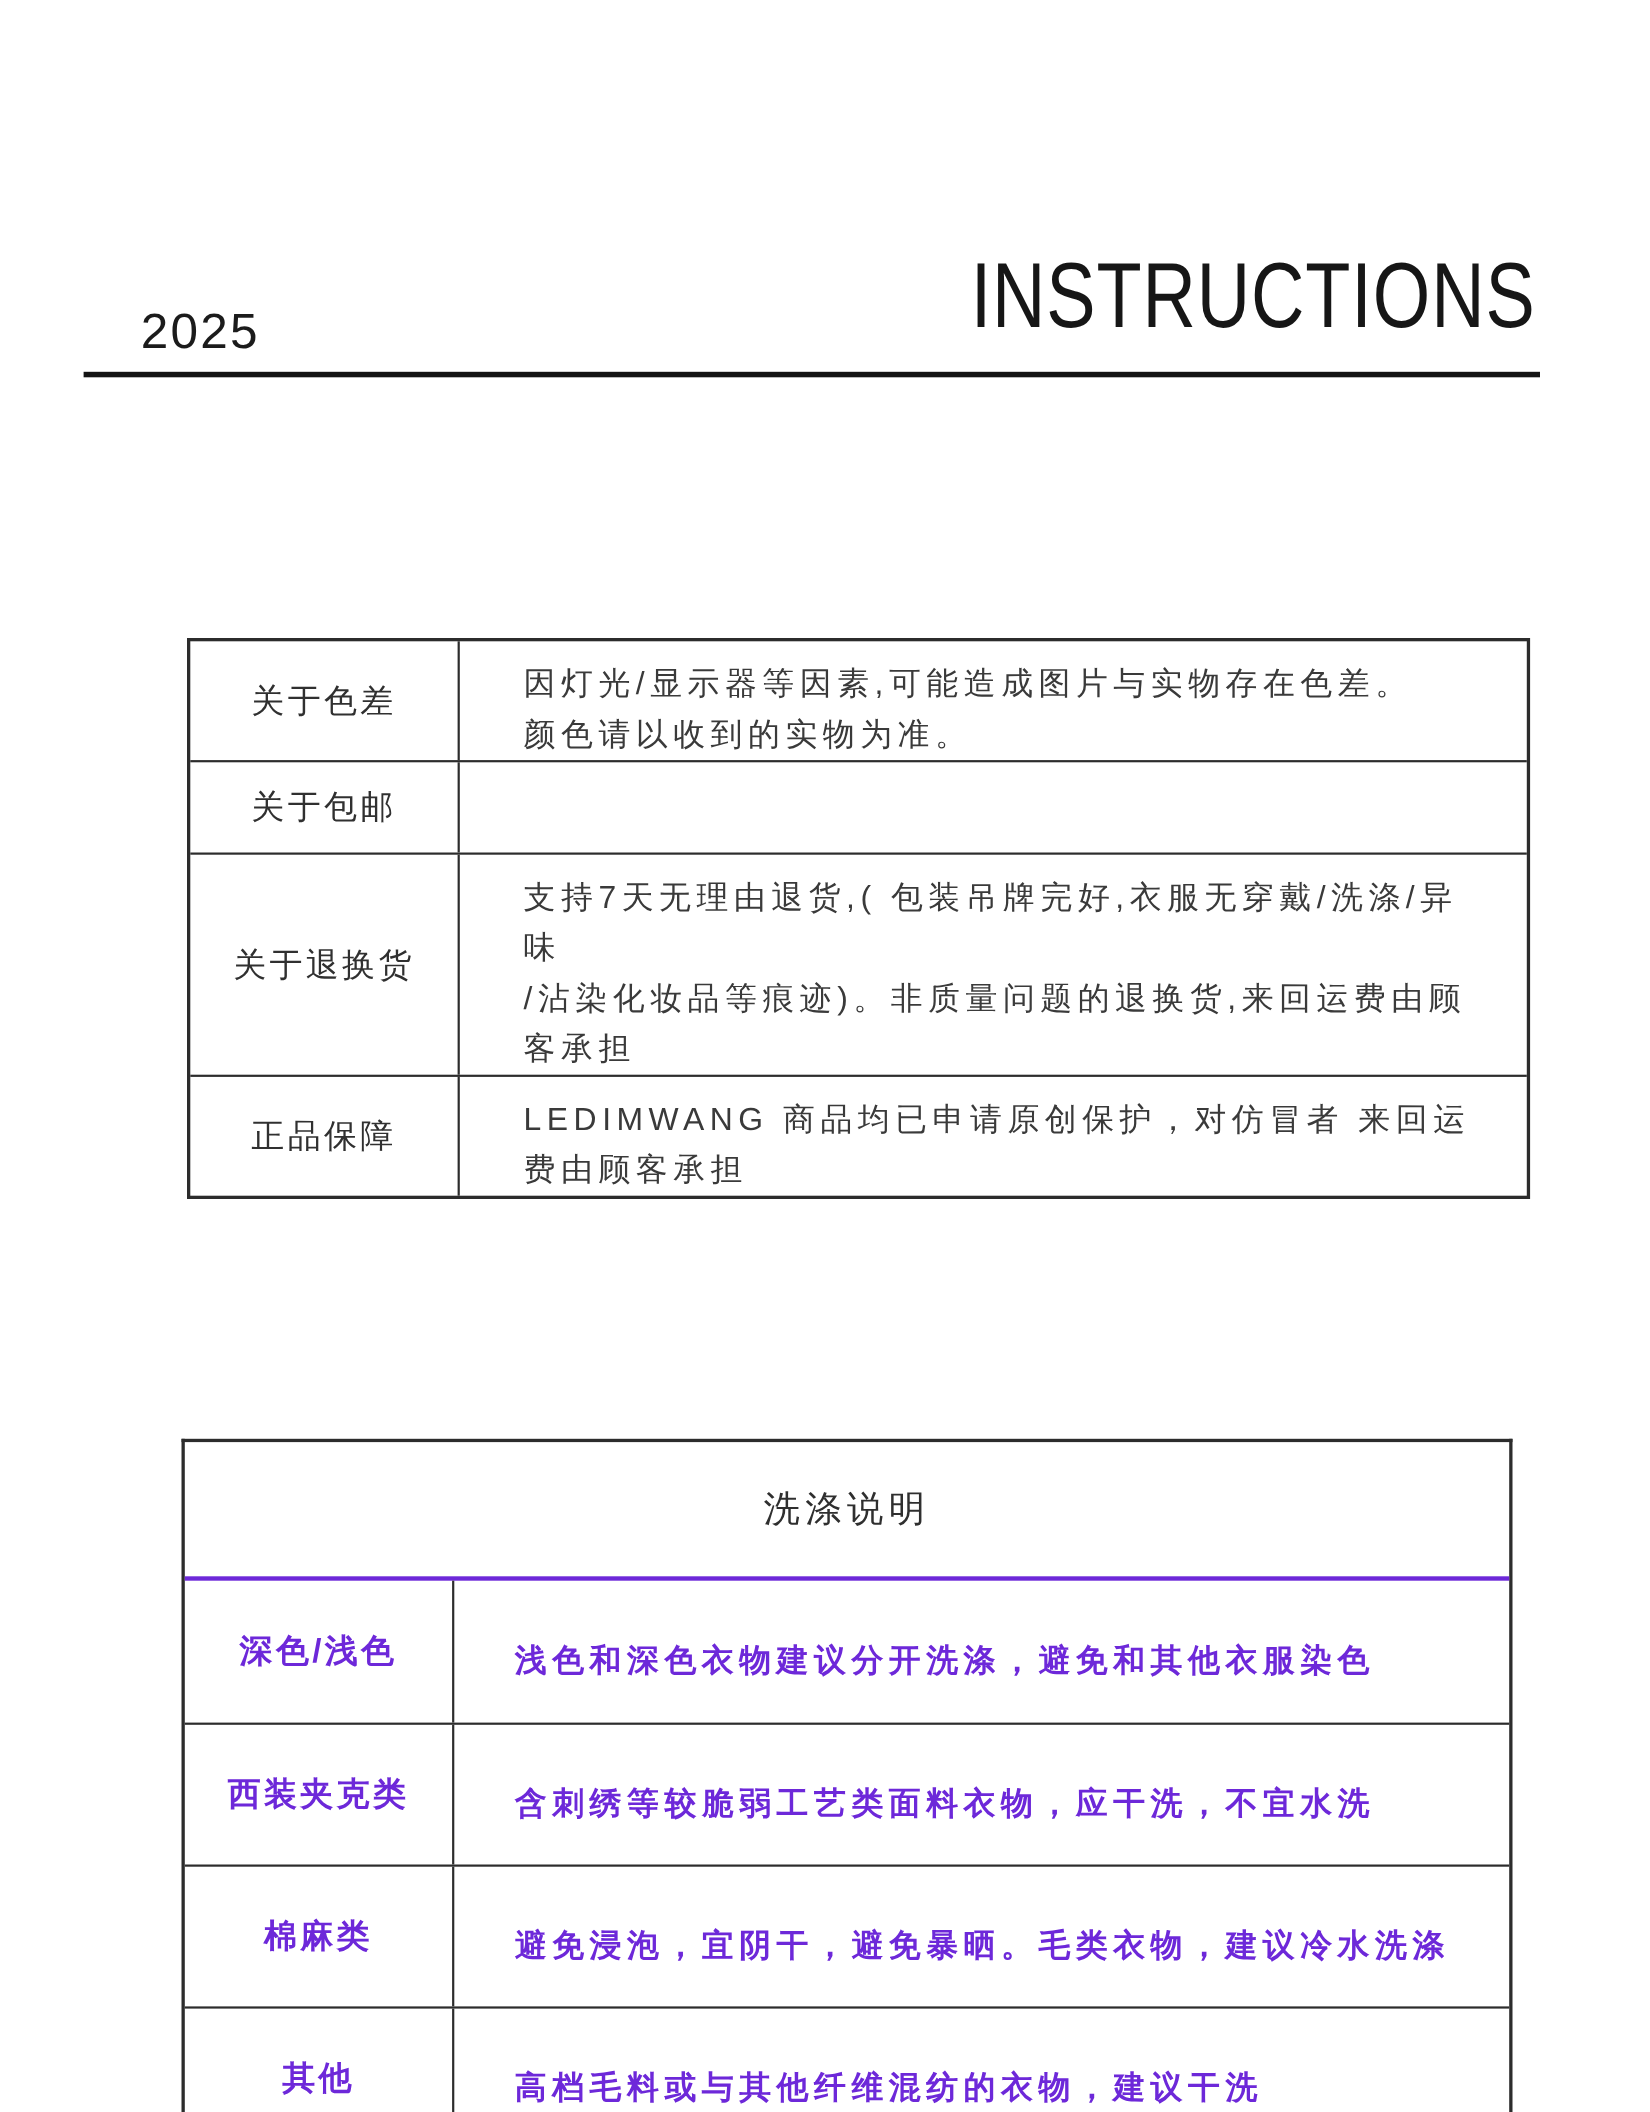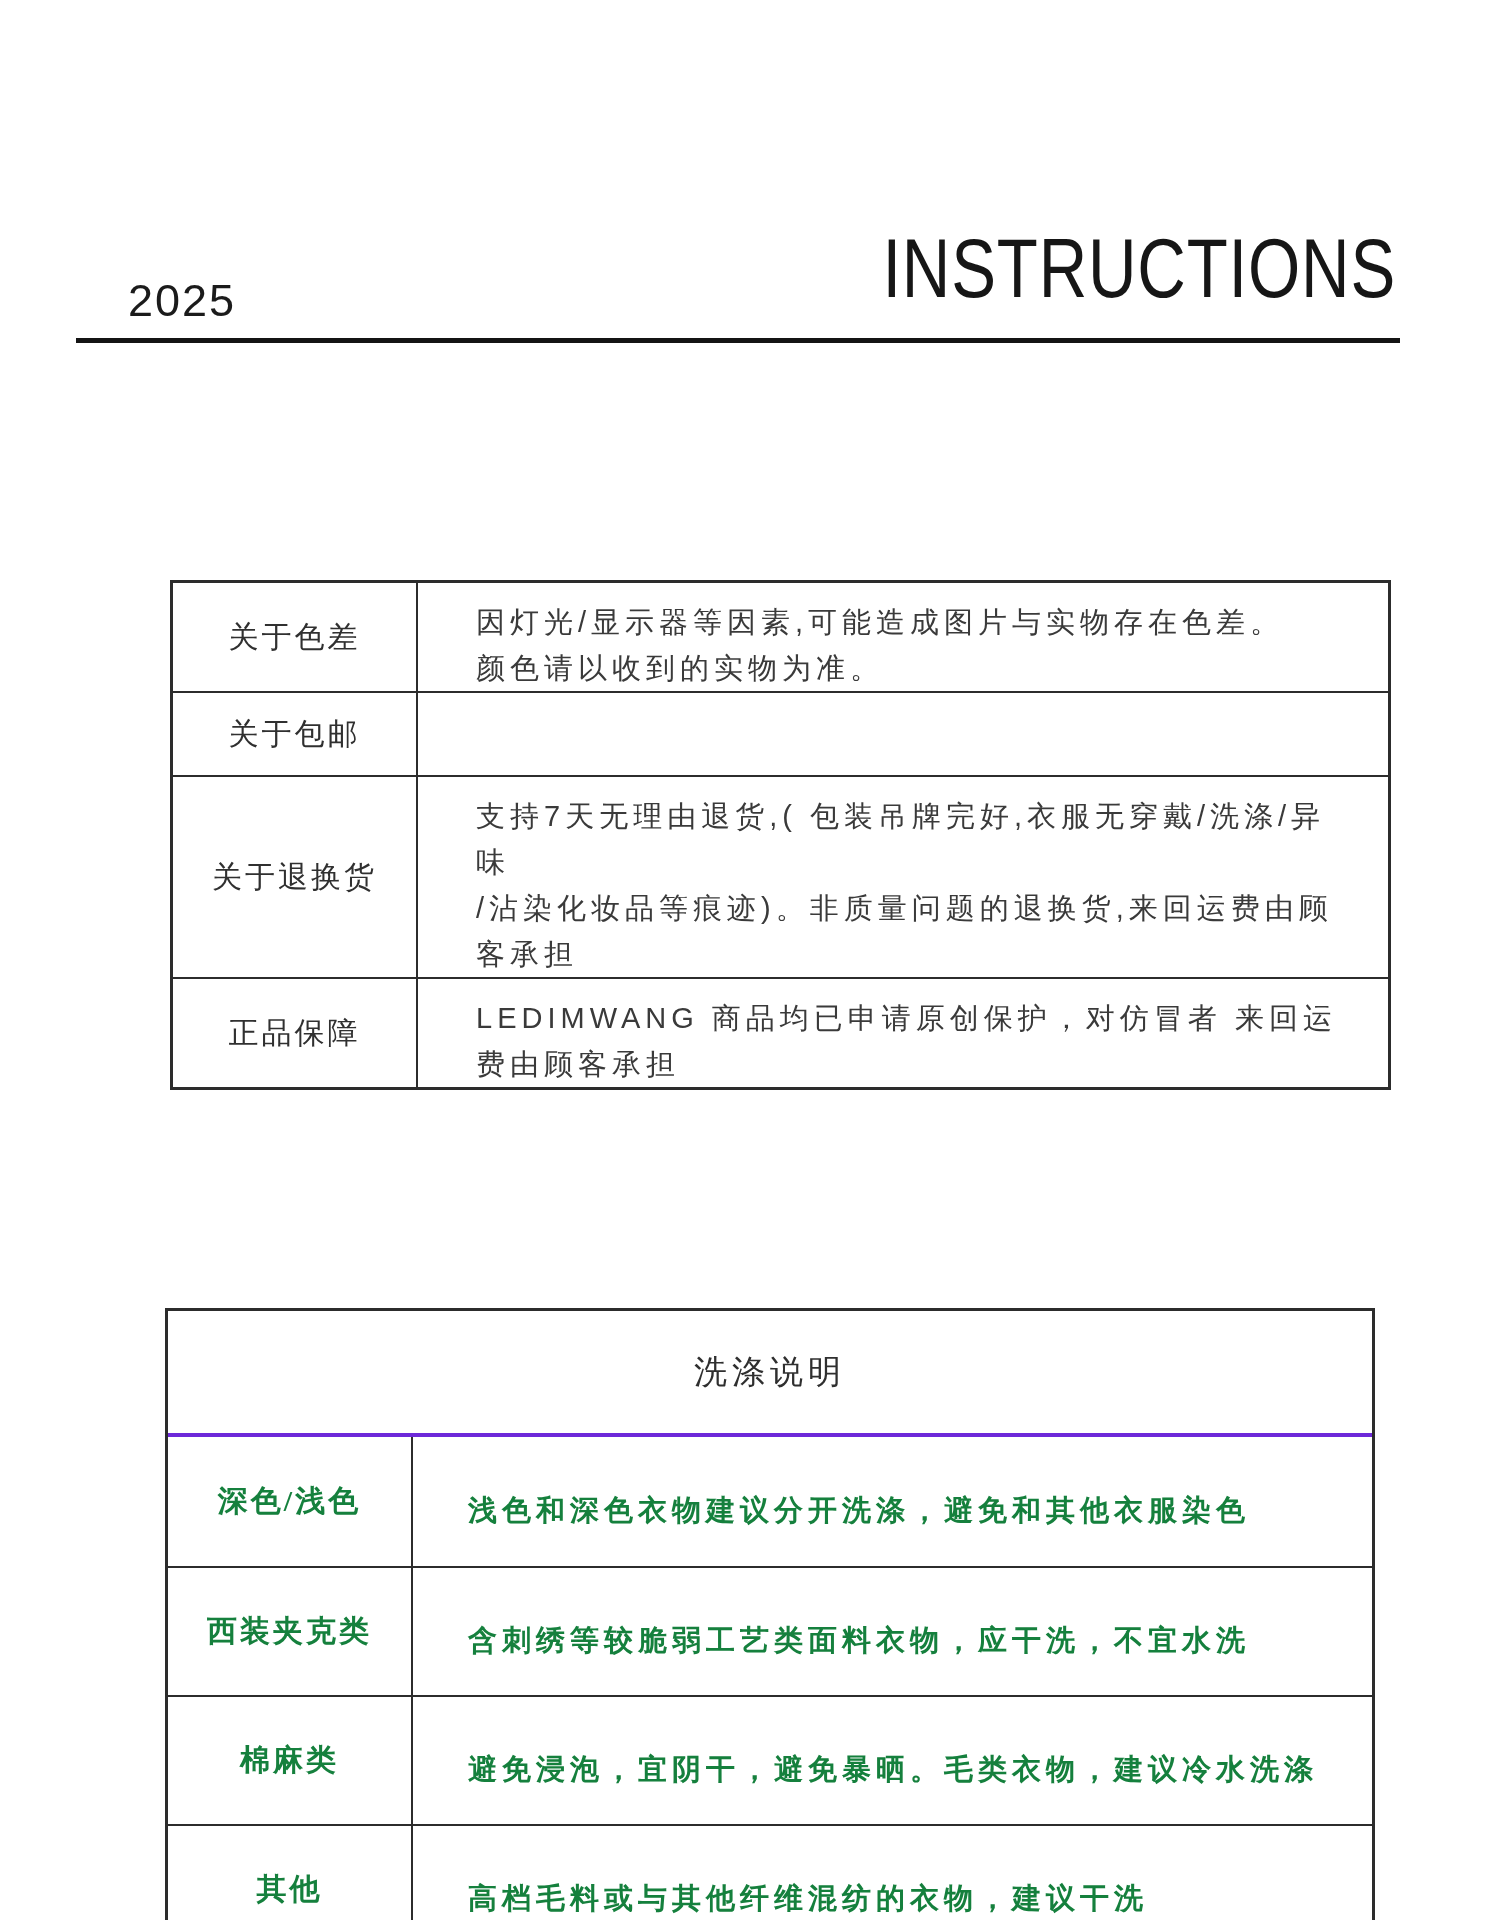--- a/index.html
+++ b/index.html
@@ -99,22 +99,21 @@
     font-size: 33px;
     letter-spacing: 5px;
     color: #2f2f2f;
   }
   .care-table .trow { flex: 0 0 129px; }
   .care-table .trow + .trow { border-top: 2px solid #2c2c2c; }
   .care-table .trow:first-of-type { border-top: none; }
   .care-table .label-cell,
   .care-table .content-cell {
     font-weight: 700;
-    color: #15803d;
-    font-family: Liberation Serif, serif;
+    color: #6d28d9;
   }
   .care-table .content-cell { padding-left: 55px; }
 </style>
 </head>
 <body>
 
 <div class="year">2025</div>
 <div class="title">INSTRUCTIONS</div>
 <div class="divider"></div>
 

